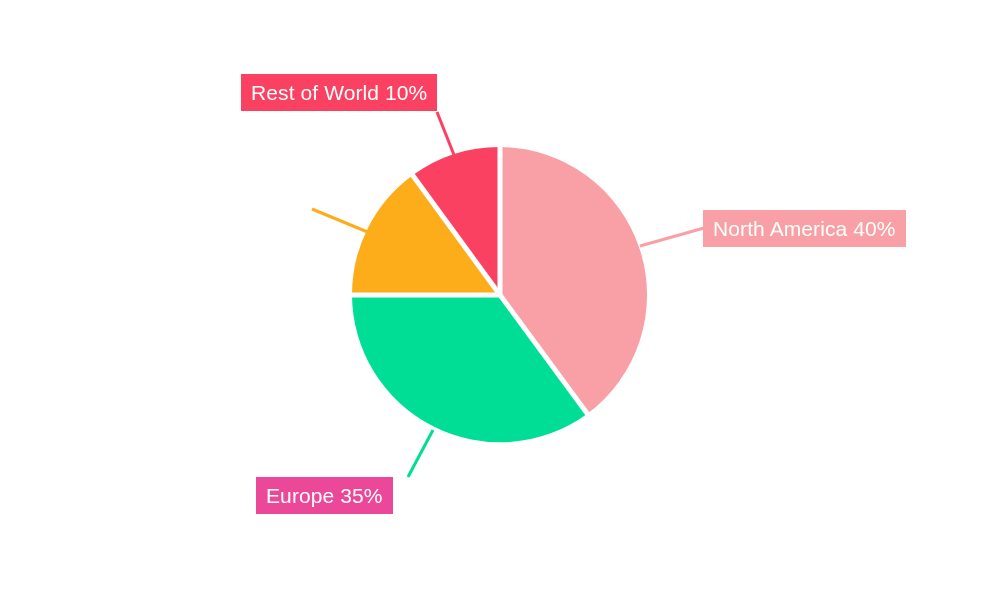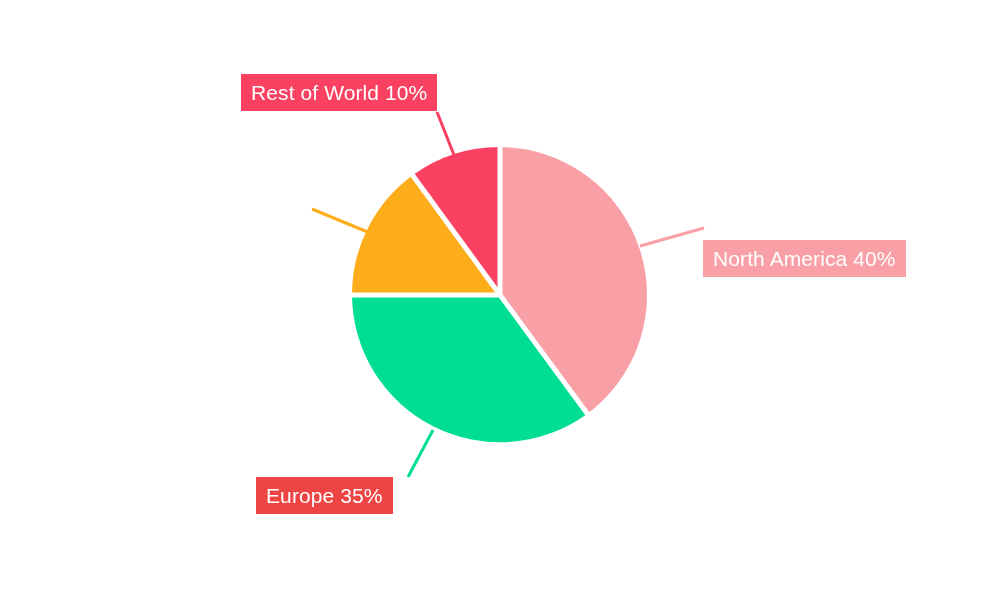--- a/index.html
+++ b/index.html
@@ -61,25 +61,25 @@
     <path d="M 500 295 L 413 175 A 148 148 0 0 1 500 147 Z" fill="#FA4162"></path>
 
     <g stroke="#FFFFFF" stroke-width="5" fill="none">
       <line x1="500" y1="295" x2="500" y2="145"></line>
       <line x1="500" y1="295" x2="589" y2="416"></line>
       <line x1="500" y1="295" x2="350" y2="295"></line>
       <line x1="500" y1="295" x2="411" y2="173"></line>
     </g>
   </svg>
 
-  <div class="callout-label" style="left:703px; top:210px; background:#F8A0A5;margin-top:30px;">
+  <div class="callout-label" style="left:703px; top:210px; background:#F8A0A5;">
     <span>North America 40%</span>
   </div>
 
-  <div class="callout-label" style="left:256px; top:477px; background:#ef4444;">
+  <div class="callout-label" style="left:256px; top:477px; background:#ec4899;">
     <span>Europe 35%</span>
   </div>
 
 
   <div class="callout-label" style="left:221px; top:74px; background:#FA4162;margin-left:20px;">
     <span>Rest of World 10%</span>
   </div>
 
 </div>
 

